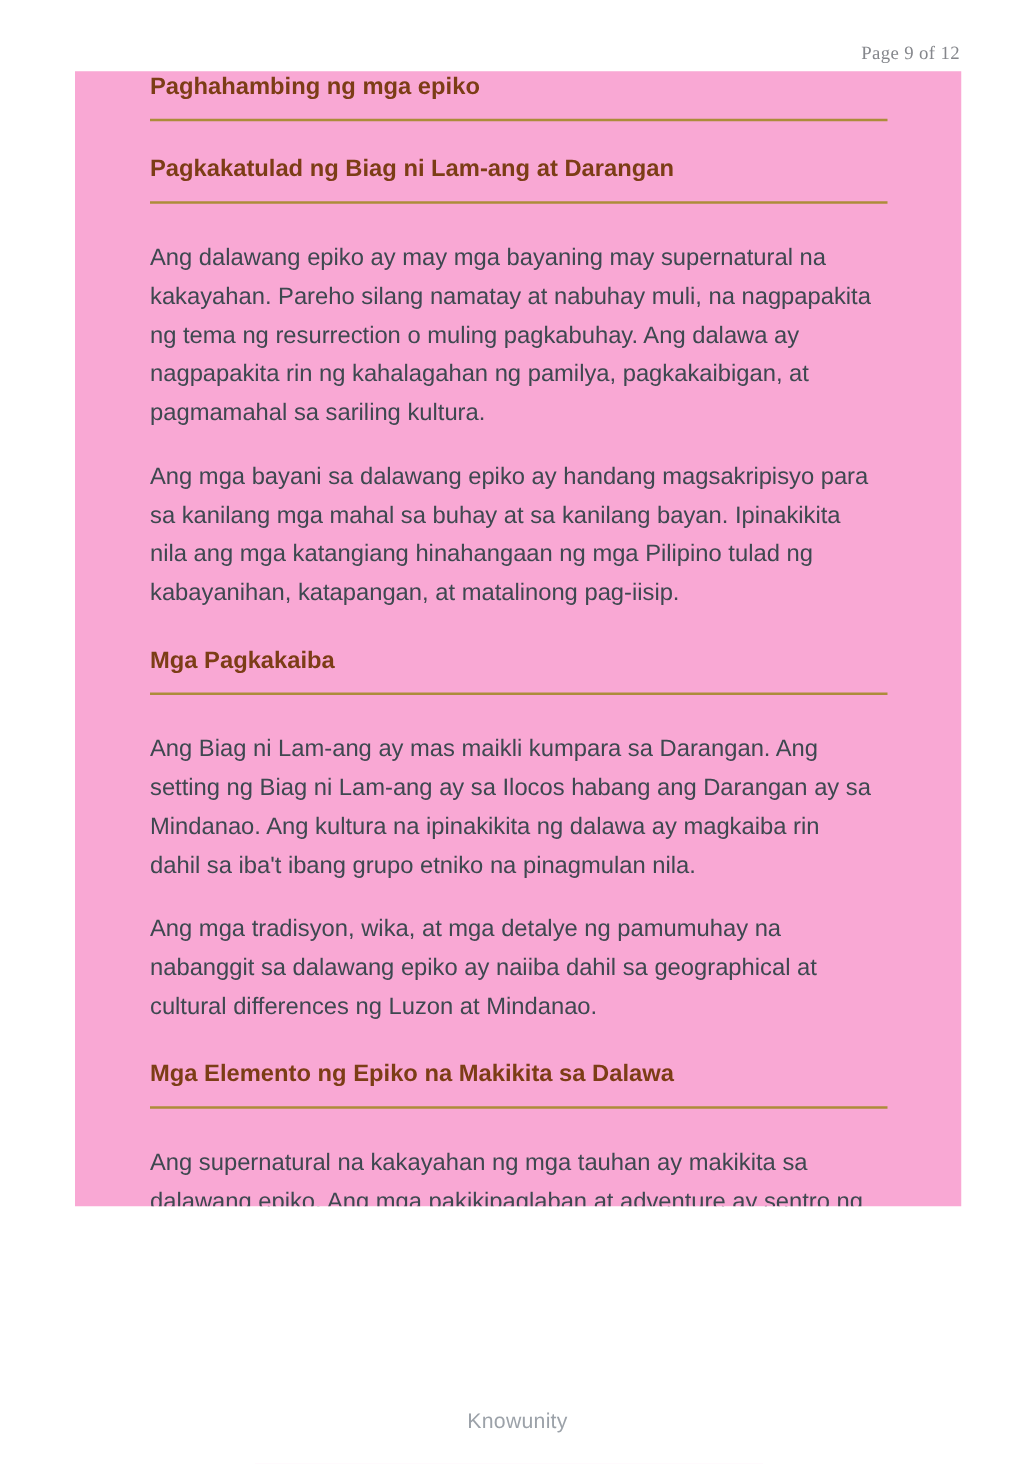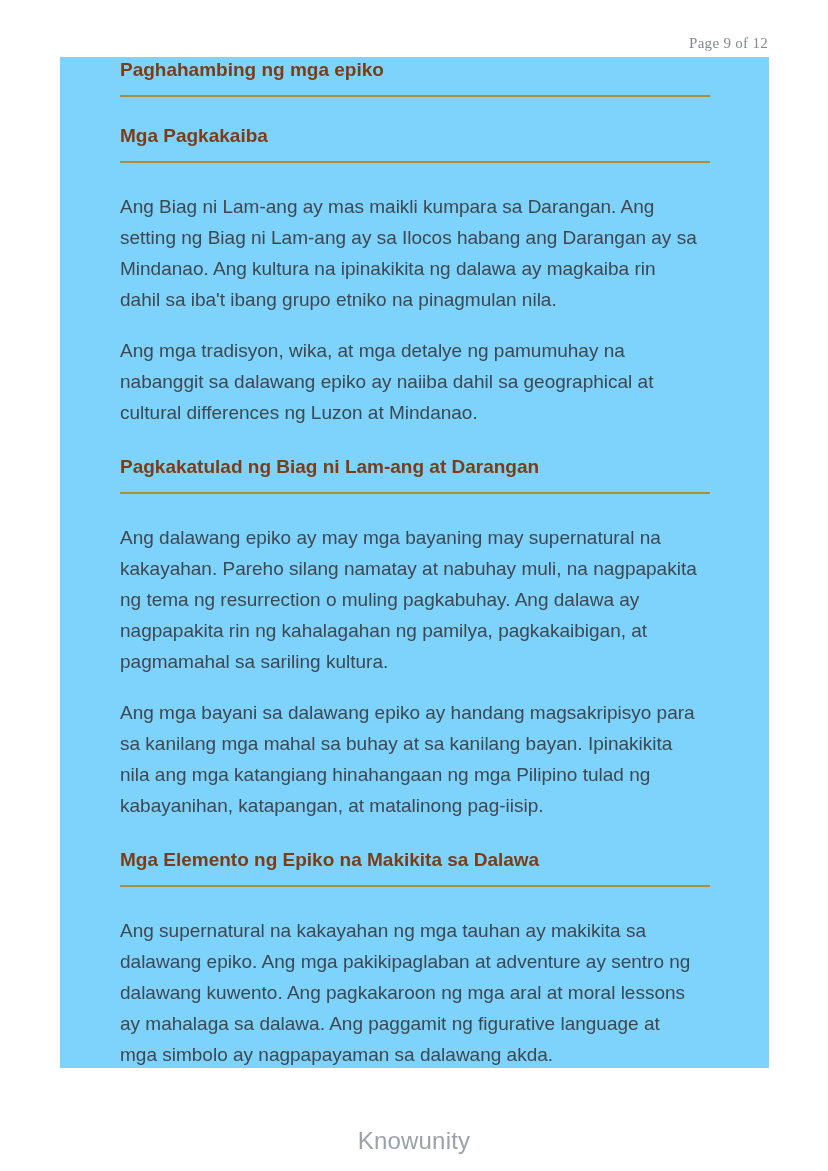--- a/index.html
+++ b/index.html
@@ -21,24 +21,24 @@
     font-family: "Liberation Serif", serif;
     font-size: 15px;
     color: #85878c;
     letter-spacing: 0.3px;
   }
   .note {
     position: absolute;
     top: 57px;
     left: 60px;
     width: 709px;
-    height: 1011px;
+    height: 908px;
     box-sizing: border-box;
     padding: 0 59px 56px 60px;
-    background: #7dd3fc;
+    background: #f9a8d4;
     overflow: hidden;
   }
   .section { margin: 0; }
   .section + .section { margin-top: 26px; }
   .section h2 {
     margin: 0;
     font-size: 19px;
     line-height: 26px;
     font-weight: 700;
     color: #7c3d16;
@@ -58,61 +58,61 @@
   }
   .section p + p { margin-top: 20px; }
   .footer {
     position: absolute;
     top: 1127px;
     left: 0;
     width: 828px;
     text-align: center;
   }
   .footer span {
-    font-size: 24px;
+    font-size: 17px;
     color: #9ca2a9;
     letter-spacing: 0.2px;
   }
 </style>
 </head>
 <body>
 
 <div class="page-indicator">Page 9 of 12</div>
 
 <div class="note">
 
   <div class="section">
     <h2>Paghahambing ng mga epiko</h2>
     <hr class="rule">
   </div>
 
   <div class="section">
-    <h2>Mga Pagkakaiba</h2>
-    <hr class="rule">
-    <p>Ang Biag ni Lam-ang ay mas maikli kumpara sa Darangan. Ang
-setting ng Biag ni Lam-ang ay sa Ilocos habang ang Darangan ay sa
-Mindanao. Ang kultura na ipinakikita ng dalawa ay magkaiba rin
-dahil sa iba't ibang grupo etniko na pinagmulan nila.</p>
-    <p>Ang mga tradisyon, wika, at mga detalye ng pamumuhay na
-nabanggit sa dalawang epiko ay naiiba dahil sa geographical at
-cultural differences ng Luzon at Mindanao.</p>
-  </div>
-
-  <div class="section">
     <h2>Pagkakatulad ng Biag ni Lam-ang at Darangan</h2>
     <hr class="rule">
     <p>Ang dalawang epiko ay may mga bayaning may supernatural na
 kakayahan. Pareho silang namatay at nabuhay muli, na nagpapakita
 ng tema ng resurrection o muling pagkabuhay. Ang dalawa ay
 nagpapakita rin ng kahalagahan ng pamilya, pagkakaibigan, at
 pagmamahal sa sariling kultura.</p>
     <p>Ang mga bayani sa dalawang epiko ay handang magsakripisyo para
 sa kanilang mga mahal sa buhay at sa kanilang bayan. Ipinakikita
 nila ang mga katangiang hinahangaan ng mga Pilipino tulad ng
 kabayanihan, katapangan, at matalinong pag-iisip.</p>
+  </div>
+
+  <div class="section">
+    <h2>Mga Pagkakaiba</h2>
+    <hr class="rule">
+    <p>Ang Biag ni Lam-ang ay mas maikli kumpara sa Darangan. Ang
+setting ng Biag ni Lam-ang ay sa Ilocos habang ang Darangan ay sa
+Mindanao. Ang kultura na ipinakikita ng dalawa ay magkaiba rin
+dahil sa iba't ibang grupo etniko na pinagmulan nila.</p>
+    <p>Ang mga tradisyon, wika, at mga detalye ng pamumuhay na
+nabanggit sa dalawang epiko ay naiiba dahil sa geographical at
+cultural differences ng Luzon at Mindanao.</p>
   </div>
 
   <div class="section">
     <h2>Mga Elemento ng Epiko na Makikita sa Dalawa</h2>
     <hr class="rule">
     <p>Ang supernatural na kakayahan ng mga tauhan ay makikita sa
 dalawang epiko. Ang mga pakikipaglaban at adventure ay sentro ng
 dalawang kuwento. Ang pagkakaroon ng mga aral at moral lessons
 ay mahalaga sa dalawa. Ang paggamit ng figurative language at
 mga simbolo ay nagpapayaman sa dalawang akda.</p>

